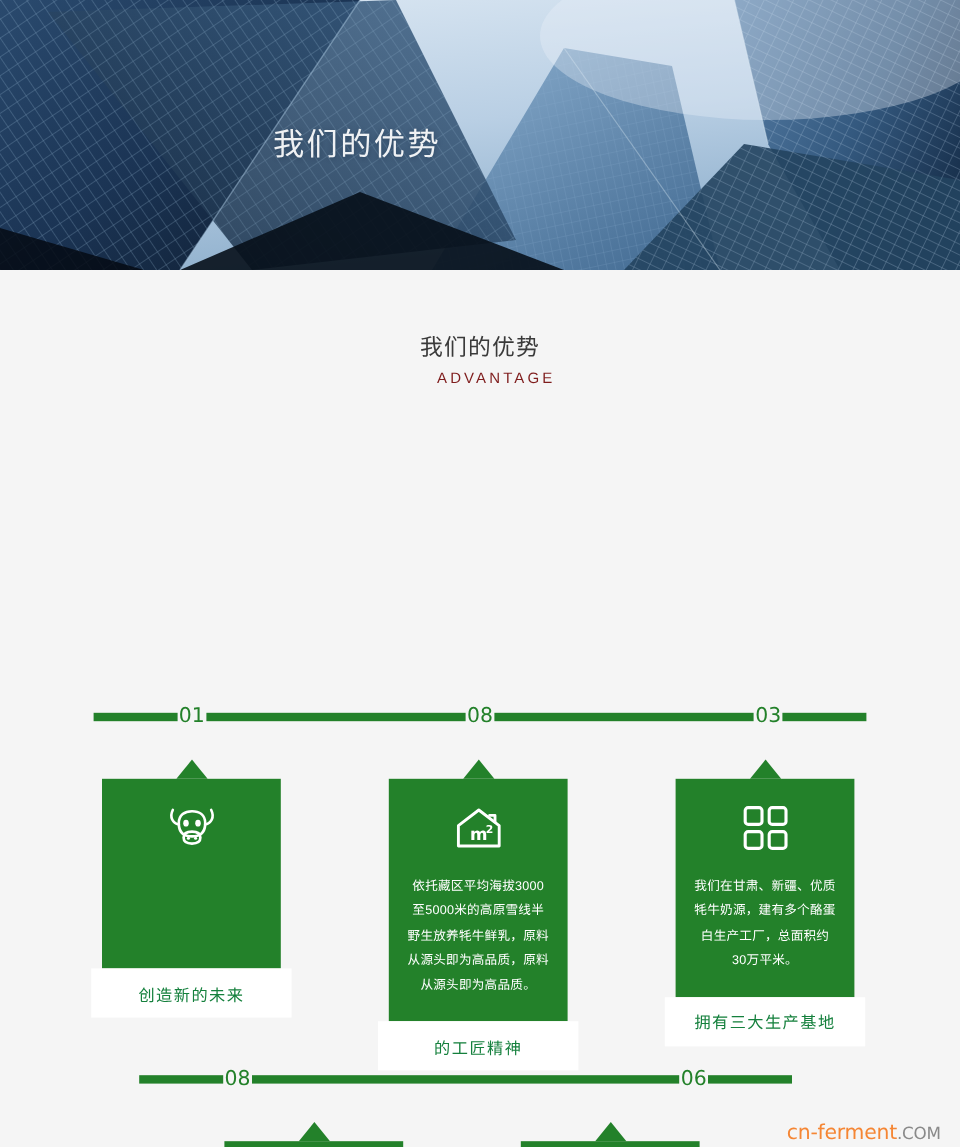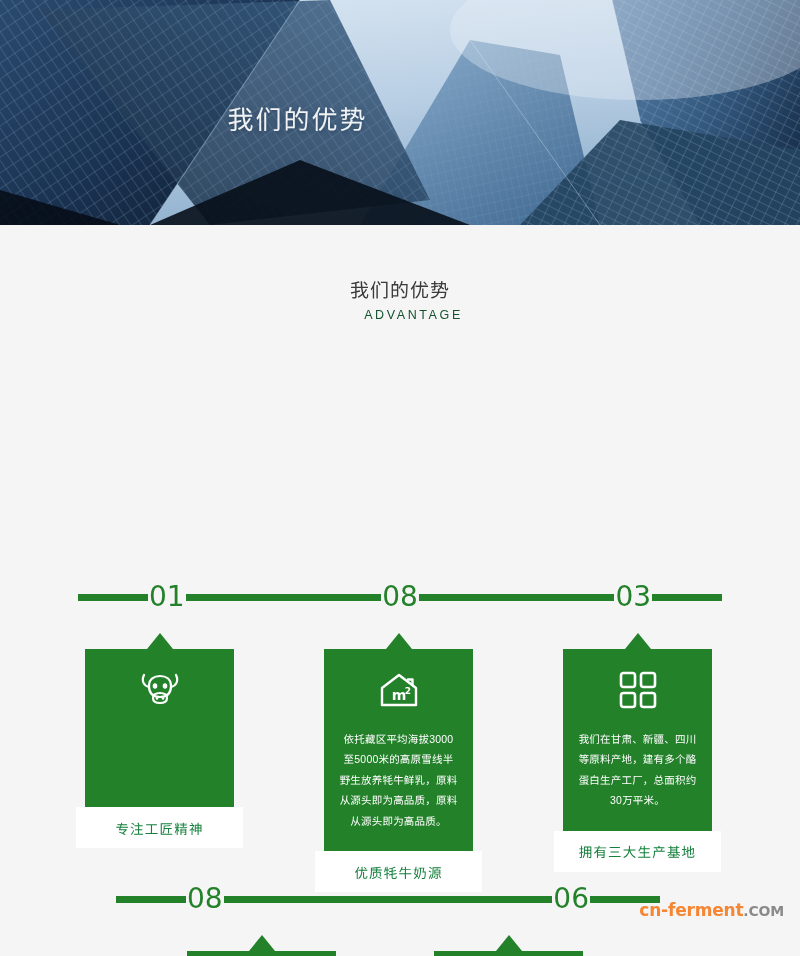--- a/index.html
+++ b/index.html
@@ -76,21 +76,21 @@
     padding-top: 52px;
   }
   .section-head .cn {
     font-size: 19px;
     color: #3a3a3a;
     letter-spacing: 1px;
     line-height: 1.5;
   }
   .section-head .en {
     font-size: 12.5px;
-    color: #14532d;
+    color: #7f1d1d;
     letter-spacing: 2.6px;
     margin-top: 2px;
     margin-left: 27px;
   }
 
   
   .rule-row {
     position: absolute;
     height: 26px;
     display: flex;
@@ -102,21 +102,21 @@
   .rule-seg {
     height: 7px;
     background: #228B22;
     background: #23812a;
     flex: 1 1 auto;
   }
   .rule-seg.fixed-sm { flex: 0 0 70px; }
 
   .rule-num {
     flex: 0 0 auto;
-    font-size: 28px;
+    font-size: 17px;
     font-weight: 400;
     color: #23812a;
     line-height: 1;
     padding: 0 1px;
     letter-spacing: 0px;
     font-family: "DejaVu Sans", sans-serif;
   }
 
   
   .card {
@@ -169,23 +169,23 @@
   .card-03 { left: 563px; top: 408px; }
   .card-04 { left: 187px; top: 710px; }
   .card-05 { left: 434px; top: 710px; }
 
   .card-04 .card-body, .card-05 .card-body { min-height: 167px; }
 
   
   .watermark {
     position: absolute;
     right: 16px;
-    bottom: 36px;
+    bottom: 2px;
     font-size: 17px;
-    font-weight: bold;
+    font-weight: normal;
     letter-spacing: -0.2px;
     font-family: "DejaVu Sans", sans-serif;
   }
   .watermark .brand { color: #f58634; }
   .watermark .tld { color: #8a8a8a; font-size: 14px; }
 </style>
 </head>
 <body>
 
 <div class="banner">
@@ -299,53 +299,53 @@
             <path d="M11 16 C11 9 16 6 22 6 C28 6 33 9 33 16 C33 23 30 27 22 27 C14 27 11 23 11 16 Z"></path>
           </g>
           <ellipse cx="17" cy="16" rx="2.3" ry="2.8" fill="#ffffff"></ellipse>
           <ellipse cx="27" cy="16" rx="2.3" ry="2.8" fill="#ffffff"></ellipse>
           <path d="M15 28 C15 24.5 18 23 22 23 C26 23 29 24.5 29 28 C29 31.5 26 33 22 33 C18 33 15 31.5 15 28 Z" fill="none" stroke="#ffffff" stroke-width="2.2"></path>
           <circle cx="19" cy="28.5" r="1.3" fill="#ffffff"></circle>
           <circle cx="25" cy="28.5" r="1.3" fill="#ffffff"></circle>
         </svg>
       </div>
     </div>
-    <div class="card-label">专注工匠精神</div>
+    <div class="card-label">创造新的未来</div>
   </div>
 
   <div class="card card-02">
     <div class="card-notch"></div>
     <div class="card-body">
       <div class="card-icon">
         <svg width="42" height="40" viewBox="0 0 42 40" xmlns="http://www.w3.org/2000/svg">
           <path d="M4 18 L21 5 L38 18 L38 35 L4 35 Z" fill="none" stroke="#ffffff" stroke-width="2.4" stroke-linejoin="round"></path>
           <path d="M30 9.5 L34.5 9.5 L34.5 15" fill="none" stroke="#ffffff" stroke-width="2.4" stroke-linecap="round" stroke-linejoin="round"></path>
           <text x="21" y="30" text-anchor="middle" fill="#ffffff" font-family="DejaVu Sans, sans-serif" font-size="14" font-weight="bold">m</text>
           <text x="30" y="24" text-anchor="middle" fill="#ffffff" font-family="DejaVu Sans, sans-serif" font-size="9" font-weight="bold">2</text>
         </svg>
       </div>
       <div class="card-text">依托藏区平均海拔3000至5000米的高原雪线半野生放养牦牛鲜乳，原料从源头即为高品质，原料从源头即为高品质。</div>
     </div>
-    <div class="card-label">优质牦牛奶源</div>
+    <div class="card-label">的工匠精神</div>
   </div>
 
   <div class="card card-03">
     <div class="card-notch"></div>
     <div class="card-body">
       <div class="card-icon">
         <svg width="40" height="40" viewBox="0 0 40 40" xmlns="http://www.w3.org/2000/svg">
           <g fill="none" stroke="#ffffff" stroke-width="2.6" stroke-linejoin="round">
             <rect x="3" y="3" width="14" height="14" rx="2.5"></rect>
             <rect x="23" y="3" width="14" height="14" rx="2.5"></rect>
             <rect x="3" y="23" width="14" height="14" rx="2.5"></rect>
             <rect x="23" y="23" width="14" height="14" rx="2.5"></rect>
           </g>
         </svg>
       </div>
-      <div class="card-text">我们在甘肃、新疆、四川等原料产地，建有多个酪蛋白生产工厂，总面积约30万平米。</div>
+      <div class="card-text">我们在甘肃、新疆、优质牦牛奶源，建有多个酪蛋白生产工厂，总面积约30万平米。</div>
     </div>
     <div class="card-label">拥有三大生产基地</div>
   </div>
 
   <div class="card card-04">
     <div class="card-notch"></div>
     <div class="card-body">
       
       
     </div>

